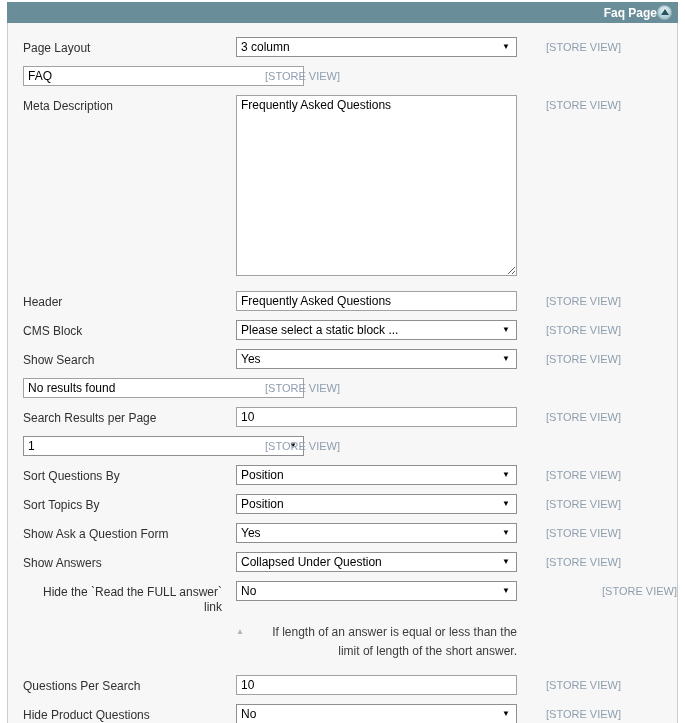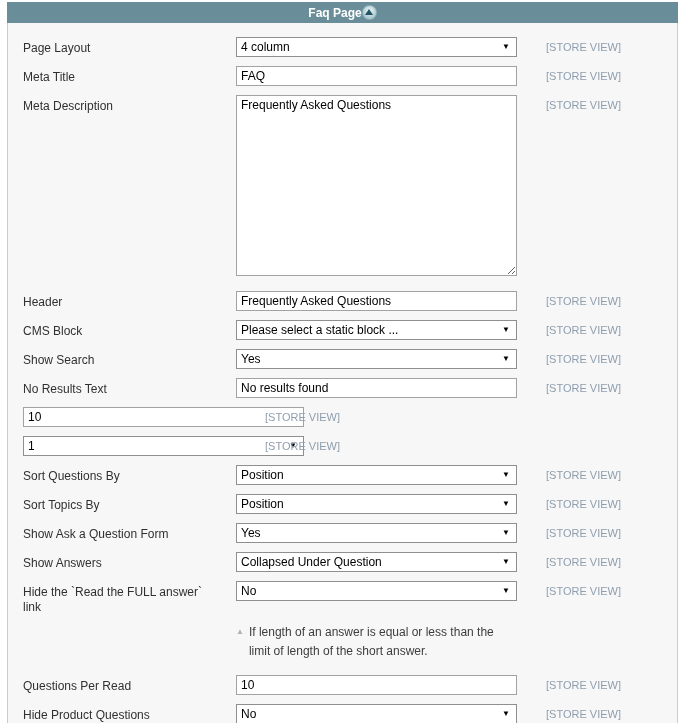--- a/index.html
+++ b/index.html
@@ -6,21 +6,21 @@
   html, body { background: #ffffff; width: 685px; }
   body { font-family: "Liberation Sans", "DejaVu Sans", sans-serif; font-size: 12px; color: #303030; }
 
   .panel { margin: 2px 7px 0 7px; width: 671px; }
 
   .panel-header {
     background: #6a8e99;
     height: 21px;
     display: flex;
     align-items: center;
-    justify-content: center;
+    justify-content: flex-end;
     padding: 0 6px;
   }
   .panel-title { color: #ffffff; font-weight: bold; font-size: 12px; }
 
   .collapse-btn {
     width: 15px; height: 15px;
     border-radius: 50%;
     background: radial-gradient(circle at 50% 35%, #e9f3f5 0%, #c2d9de 45%, #93b8c2 100%);
     border: 1px solid #8fb3bd;
     display: flex; align-items: center; justify-content: center;
@@ -42,21 +42,21 @@
   }
 
   .row {
     display: grid;
     grid-template-columns: 213px 281px auto;
     align-items: start;
     margin-bottom: 9px;
   }
   .row:last-child { margin-bottom: 0; }
   .row-textarea { margin-bottom: 15px; }
-  .row-noted { margin-bottom: 14px; }
+  .row-noted { margin-bottom: 14px; text-align: right; }
 
   .field-label {
     padding: 4px 14px 0 0;
     line-height: 15px;
     color: #303030;
   }
 
   .text-input {
     width: 281px; height: 20px;
     border: 1px solid #a2a2a2;
@@ -135,28 +135,27 @@
     <span class="collapse-btn">
       <span class="collapse-tri"></span>
     </span>
   </div>
 
   <div class="panel-body">
 
     <div class="row">
       <label class="field-label">Page Layout</label>
       <div class="select">
-        <span class="select-value">4 column</span>
-        <span class="select-arrow">▼</span>
-      </div>
-      <span class="scope">[STORE VIEW]</span>
-    </div>
-
-    <div class="row">
-      <label class="field-label">Meta Title</label>
+        <span class="select-value">3 column</span>
+        <span class="select-arrow">▼</span>
+      </div>
+      <span class="scope">[STORE VIEW]</span>
+    </div>
+
+    <div class="row">
       <input class="text-input" type="text" value="FAQ" style="">
       <span class="scope">[STORE VIEW]</span>
     </div>
 
     <div class="row row-textarea">
       <label class="field-label">Meta Description</label>
       <textarea class="textarea" style="">Frequently Asked Questions</textarea>
       <span class="scope">[STORE VIEW]</span>
     </div>
 
@@ -178,26 +177,26 @@
     <div class="row">
       <label class="field-label">Show Search</label>
       <div class="select">
         <span class="select-value">Yes</span>
         <span class="select-arrow">▼</span>
       </div>
       <span class="scope">[STORE VIEW]</span>
     </div>
 
     <div class="row">
-      <label class="field-label">No Results Text</label>
       <input class="text-input" type="text" value="No results found" style="">
       <span class="scope">[STORE VIEW]</span>
     </div>
 
     <div class="row">
+      <label class="field-label">Search Results per Page</label>
       <input class="text-input" type="text" value="10" style="">
       <span class="scope">[STORE VIEW]</span>
     </div>
 
     <div class="row">
       <div class="select">
         <span class="select-value">1</span>
         <span class="select-arrow">▼</span>
       </div>
       <span class="scope">[STORE VIEW]</span>
@@ -246,21 +245,21 @@
         <span class="select-arrow">▼</span>
       </div>
       <span class="scope">[STORE VIEW]</span>
       <div class="note">
         <span class="note-icon">▲</span>
         <span>If length of an answer is equal or less than the limit of length of the short answer.</span>
       </div>
     </div>
 
     <div class="row">
-      <label class="field-label">Questions Per Read</label>
+      <label class="field-label">Questions Per Search</label>
       <input class="text-input" type="text" value="10" style="">
       <span class="scope">[STORE VIEW]</span>
     </div>
 
     <div class="row">
       <label class="field-label">Hide Product Questions</label>
       <div class="select">
         <span class="select-value">No</span>
         <span class="select-arrow">▼</span>
       </div>

